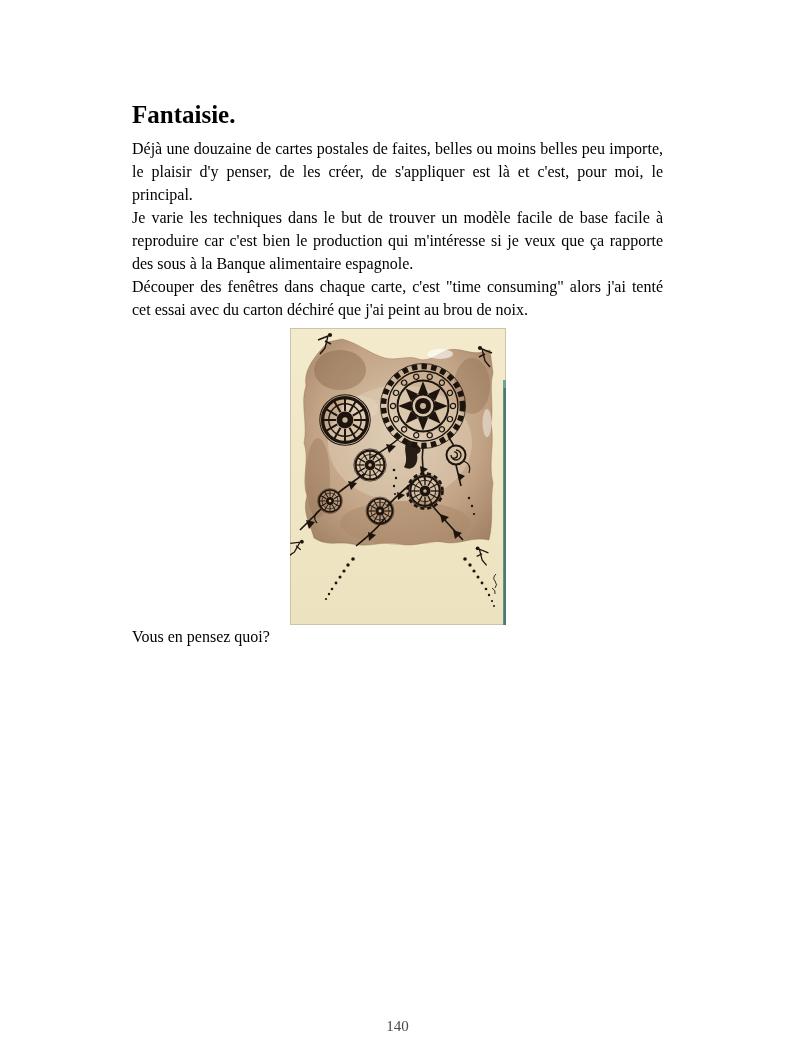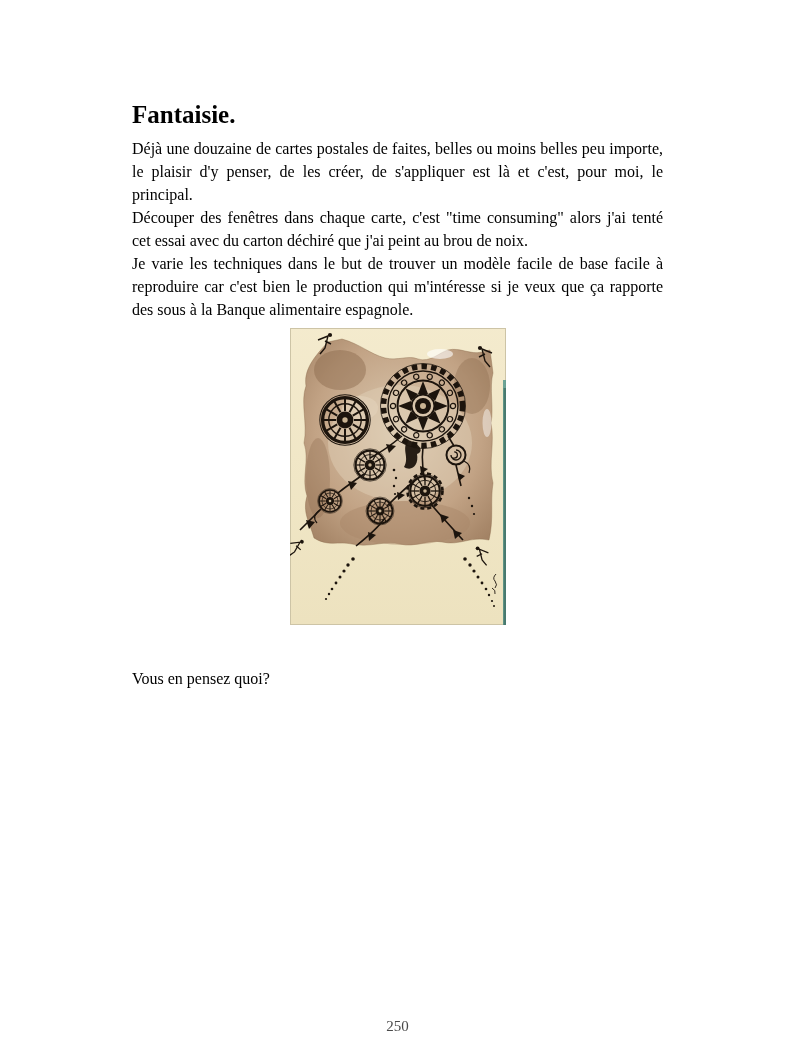--- a/index.html
+++ b/index.html
@@ -37,21 +37,20 @@
     margin: 7px 0 0 0;
     display: flex;
     justify-content: center;
   }
   .photo {
     width: 216px;
     height: 297px;
     display: block;
   }
   .closing {
-    margin-top: 42px;
     font-size: 16px;
     line-height: 23px;
   }
   .page-number {
     position: absolute;
     top: 1018px;
     left: 0;
     width: 795px;
     text-align: center;
     font-size: 15px;
@@ -61,22 +60,22 @@
 </head>
 <body>
 
 <div class="page">
   <div class="content">
 
     <h1 class="title">Fantaisie.</h1>
 
     <div class="body-text">
       <p>Déjà une douzaine de cartes postales de faites, belles ou moins belles peu importe, le plaisir d'y penser, de les créer, de s'appliquer est là et c'est, pour moi, le principal.</p>
+      <p>Je varie les techniques dans le but de trouver un modèle facile de base facile à reproduire car c'est bien le production qui m'intéresse si je veux que ça rapporte des sous à la Banque alimentaire espagnole.</p>
       <p>Découper des fenêtres dans chaque carte, c'est "time consuming" alors j'ai tenté cet essai avec du carton déchiré que j'ai peint au brou de noix.</p>
-      <p>Je varie les techniques dans le but de trouver un modèle facile de base facile à reproduire car c'est bien le production qui m'intéresse si je veux que ça rapporte des sous à la Banque alimentaire espagnole.</p>
     </div>
 
     <div class="figure-wrap">
       <svg class="photo" viewBox="0 0 216 297" xmlns="http://www.w3.org/2000/svg">
         <defs>
           <linearGradient id="bgGrad" x1="0" y1="0" x2="0" y2="1">
             <stop offset="0" stop-color="#f4ebce"></stop>
             <stop offset="1" stop-color="#ece1bd"></stop>
           </linearGradient>
           <radialGradient id="paperGrad" cx="0.5" cy="0.45" r="0.8">
@@ -264,14 +263,14 @@
           <g>
             <path d="M205,260 q3,-3 0,-7 q-3,-3 1,-7 M202,260 q4,2 3,6" stroke-width="0.9"></path>
           </g>
         </g>
       </svg>
     </div>
 
     <div class="closing">Vous en pensez quoi?</div>
   </div>
 
-  <div class="page-number">250</div>
+  <div class="page-number">140</div>
 </div>
 
 </body></html>

